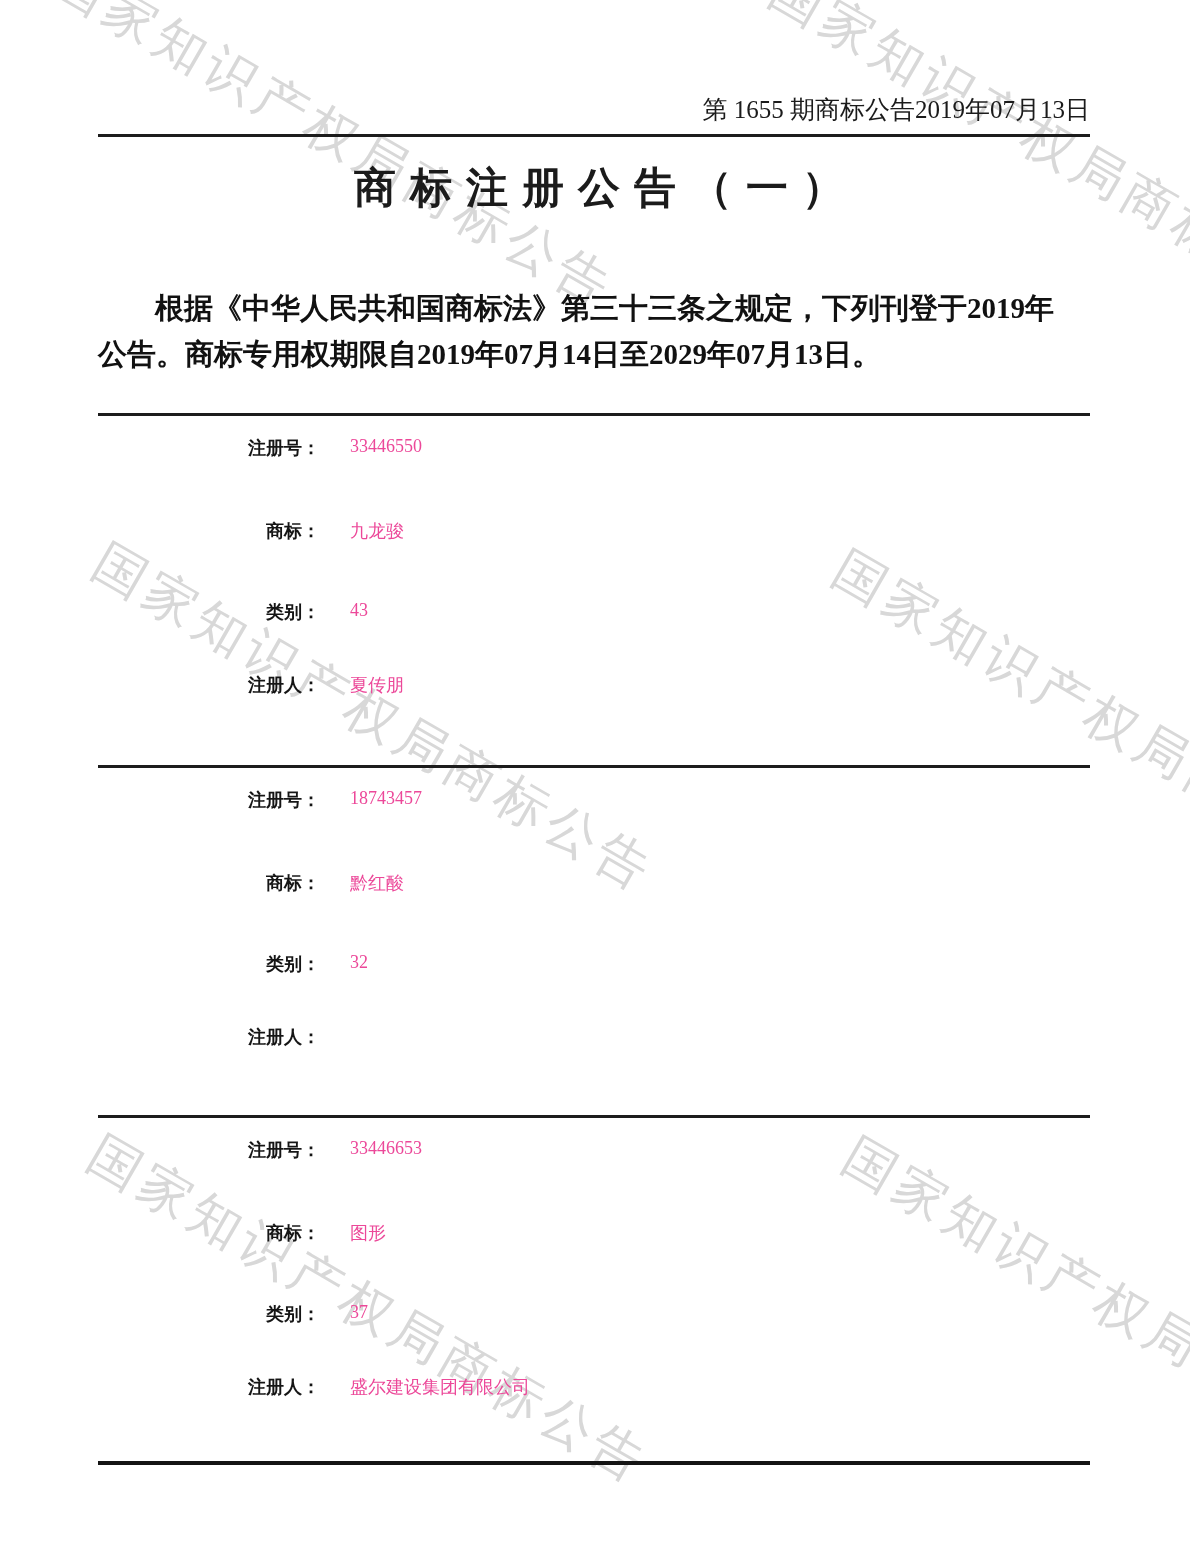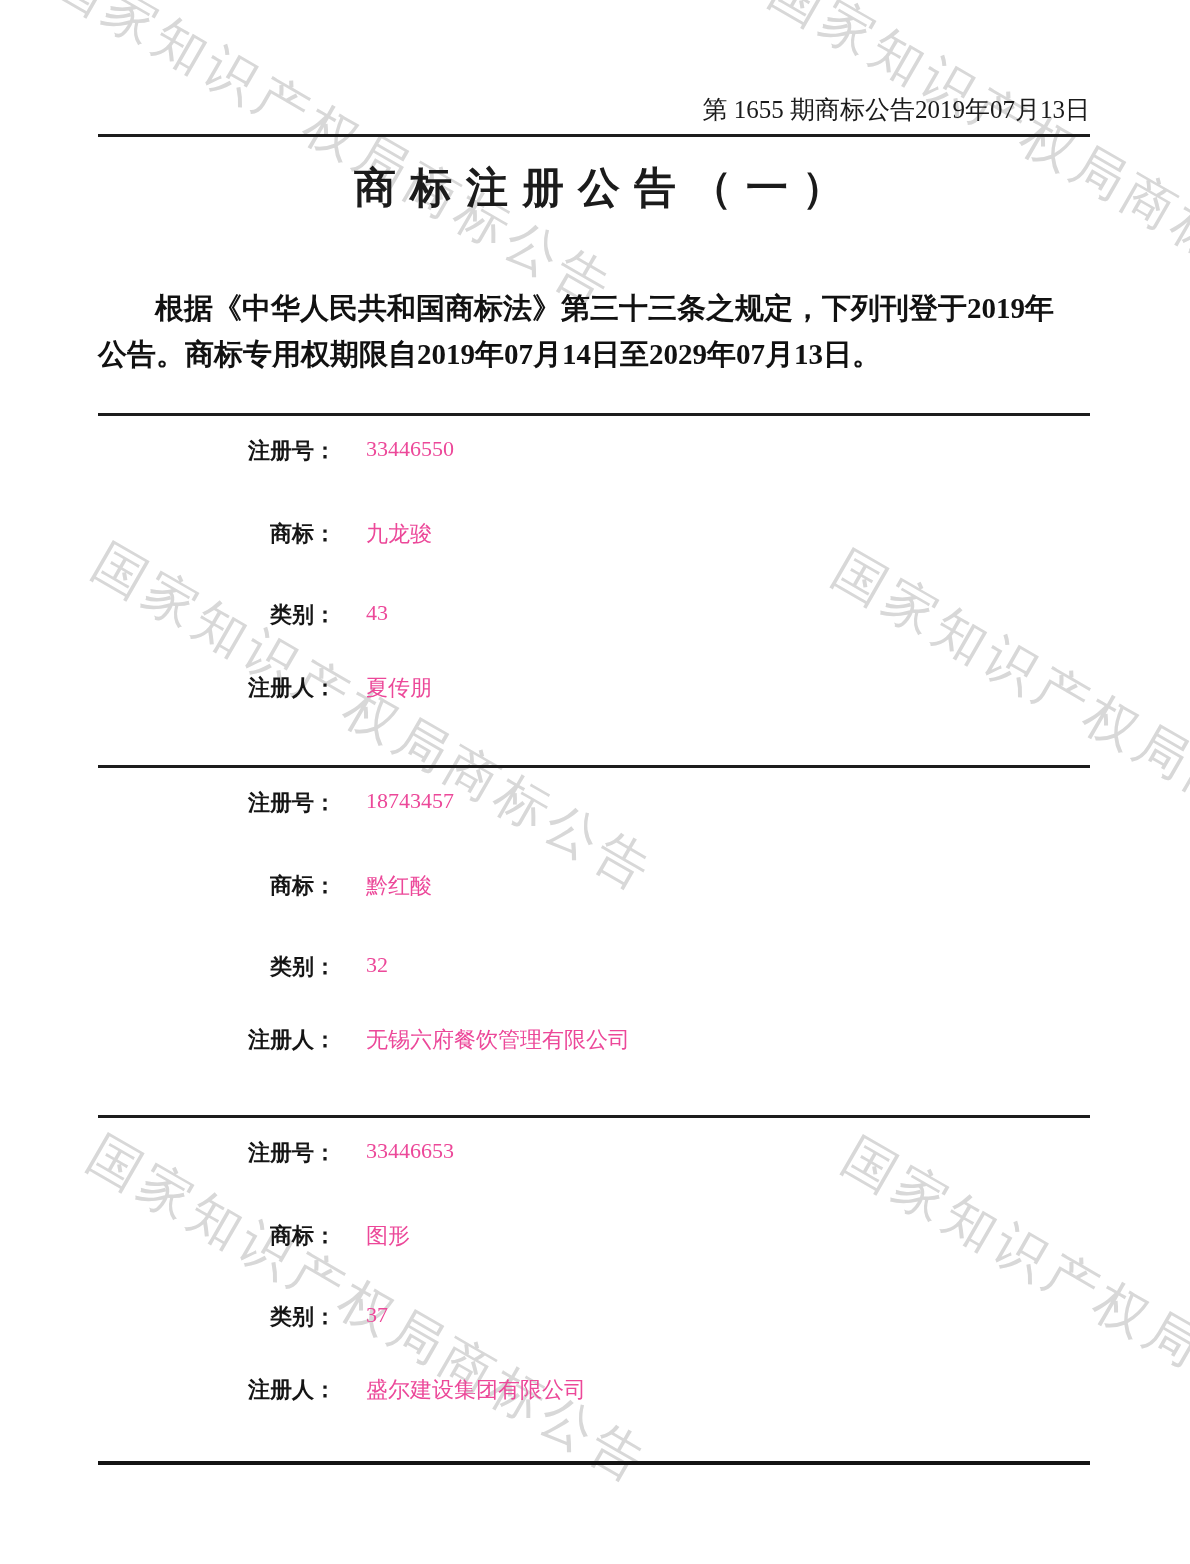--- a/index.html
+++ b/index.html
@@ -53,21 +53,21 @@
   .intro .line{white-space:nowrap;}
   .intro .line.first{text-indent:57px;margin-top:40px;}
   
   .entry{
     position:absolute;left:98px;width:992px;
     border-top:3px solid #1c1c1c;
   }
   .entry.e1{top:413px;height:352px;}
   .entry.e2{top:765px;height:350px;}
   .entry.e3{top:1115px;height:348px;}
-  .row{position:absolute;left:16px;right:0;height:32px;font-size:22px;}
+  .row{position:absolute;left:0;right:0;height:32px;font-size:18px;}
   .row.r1{top:20px;}
   .row.r2{top:103px;}
   .row.r3{top:184px;}
   .row.r4{top:257px;}
   .lbl{
     position:absolute;left:0;width:222px;
     text-align:right;font-weight:bold;color:#151515;
   }
   .val{position:absolute;left:252px;color:#ec4899;}
   .bottom-rule{top:1461px;border-top:4px solid #141414;}
@@ -124,21 +124,20 @@
     <div class="row r2">
       <span class="lbl">商标：</span>
       <span class="val">黔红酸</span>
     </div>
     <div class="row r3">
       <span class="lbl">类别：</span>
       <span class="val">32</span>
     </div>
     <div class="row r4">
       <span class="lbl">注册人：</span>
-      <span class="val">无锡六府餐饮管理有限公司</span>
     </div>
   </section>
 
   <section class="entry e3">
     <div class="row r1">
       <span class="lbl">注册号：</span>
       <span class="val">33446653</span>
     </div>
     <div class="row r2">
       <span class="lbl">商标：</span>

